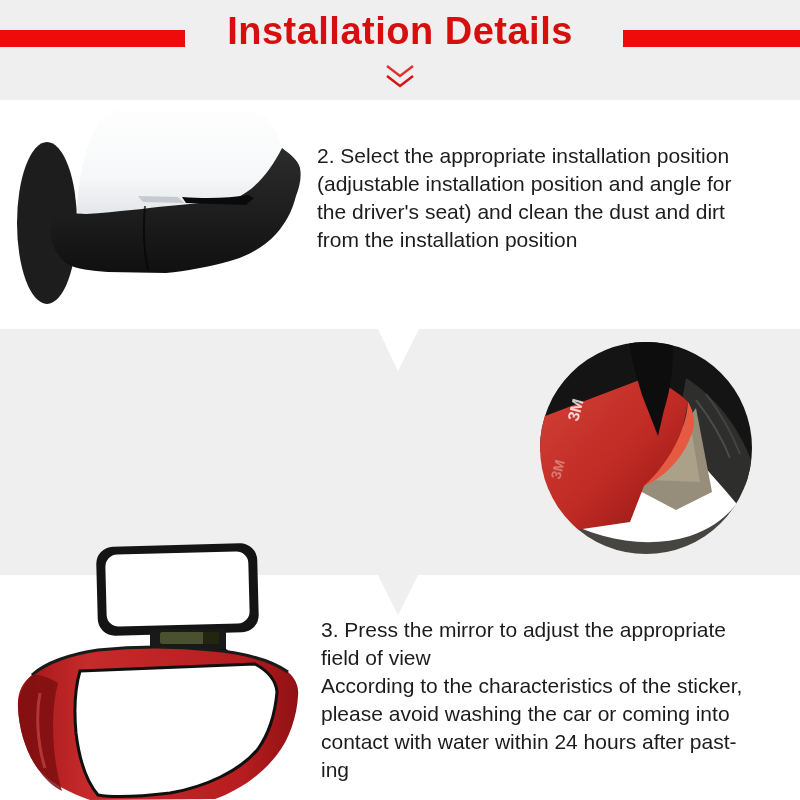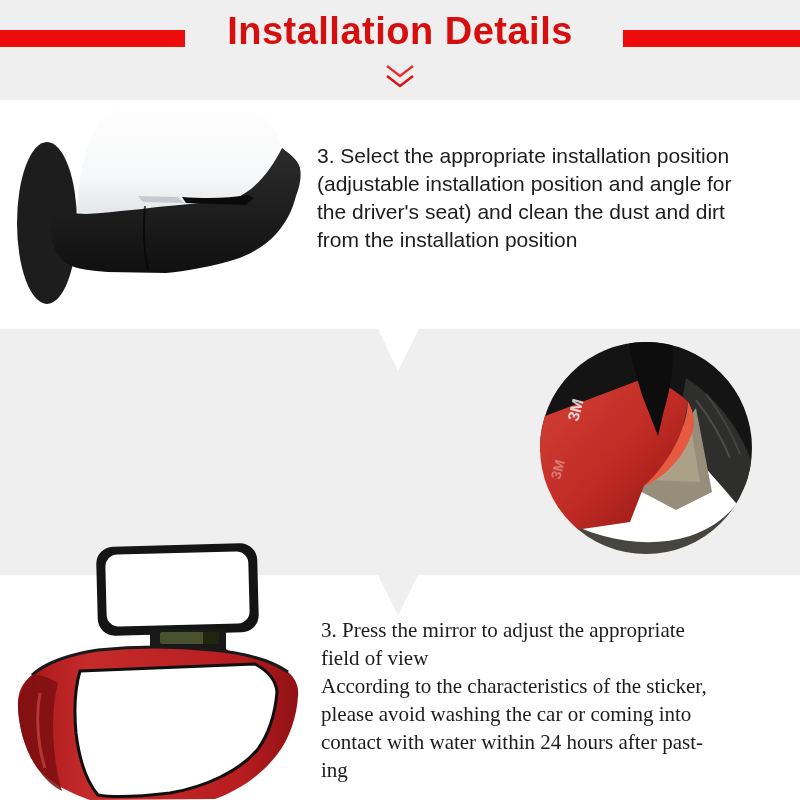--- a/index.html
+++ b/index.html
@@ -25,21 +25,21 @@
   
   .notch{width:0;height:0;}
   .notch1{top:329px;left:378px;border-left:20px solid transparent;border-right:21px solid transparent;border-top:42px solid #ffffff;}
   .notch2{top:575px;left:378px;border-left:20px solid transparent;border-right:20px solid transparent;border-top:40px solid #f0efef;}
   
   .step-text{
     font-size:21px;line-height:28px;color:#1c1c1c;white-space:pre;
   }
   .t1{top:142px;left:317px;}
   .t2{top:394px;left:47px;}
-  .t3{top:616px;left:321px;font-family:Liberation Serif, serif;}
+  .t3{top:616px;left:321px;}
   
   .photo1{top:100px;left:8px;}
   .photo2{top:340px;left:538px;}
   .photo3{top:543px;left:0px;}
 </style>
 </head>
 <body>
 
 <div class="page">
 
@@ -128,21 +128,21 @@
       <rect x="148" y="106" width="14" height="20" rx="3" fill="#0c0c0c"></rect>
       <rect x="214" y="106" width="14" height="20" rx="3" fill="#0c0c0c"></rect>
     </g>
     <path d="M32,132 C45,120 70,111 98,107 C135,103 175,103 212,107 C245,110 272,118 288,129 C296,136 299,144 298,153 C297,172 290,196 276,213 C260,233 238,248 215,256 L90,257 C70,250 50,240 38,226 C26,210 19,186 18,165 C17,150 22,140 32,132 Z" fill="url(#redBody)"></path>
     <path d="M32,132 C45,120 70,111 98,107 C135,103 175,103 212,107 C245,110 272,118 288,129" fill="none" stroke="#1a1a1a" stroke-width="3"></path>
     <path d="M80,128 L255,121 C268,128 276,138 277,149 C275,172 268,192 258,206 C240,228 205,244 170,250 C145,253 115,255 98,252 C86,238 79,215 76,190 C74,168 75,145 80,128 Z" fill="#ffffff" stroke="#101010" stroke-width="3"></path>
     <path d="M32,132 C24,140 18,152 18,165 C19,186 26,210 38,226 C44,235 52,243 62,248 C52,215 50,170 58,140 C48,134 38,131 32,132 Z" fill="#7e0f10" opacity="0.85"></path>
     <path d="M40,150 C36,170 37,200 45,225" stroke="#e25a55" stroke-width="3" fill="none" opacity="0.5"></path>
   </svg>
 
-  <div class="abs step-text t1">3. Select the appropriate installation position
+  <div class="abs step-text t1">2. Select the appropriate installation position
 (adjustable installation position and angle for
 the driver's seat) and clean the dust and dirt
 from the installation position</div>
   <div class="abs step-text t3">3. Press the mirror to adjust the appropriate
 field of view
 According to the characteristics of the sticker,
 please avoid washing the car or coming into
 contact with water within 24 hours after past-
 ing</div>
 

